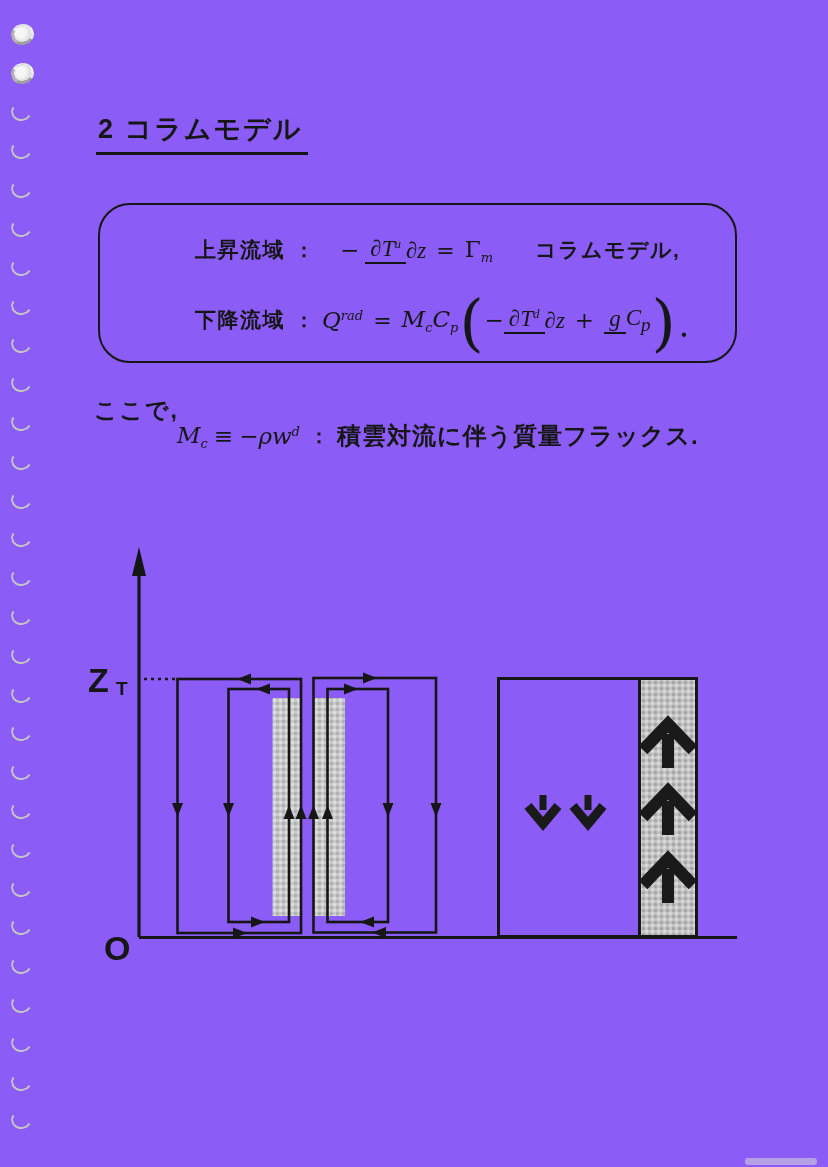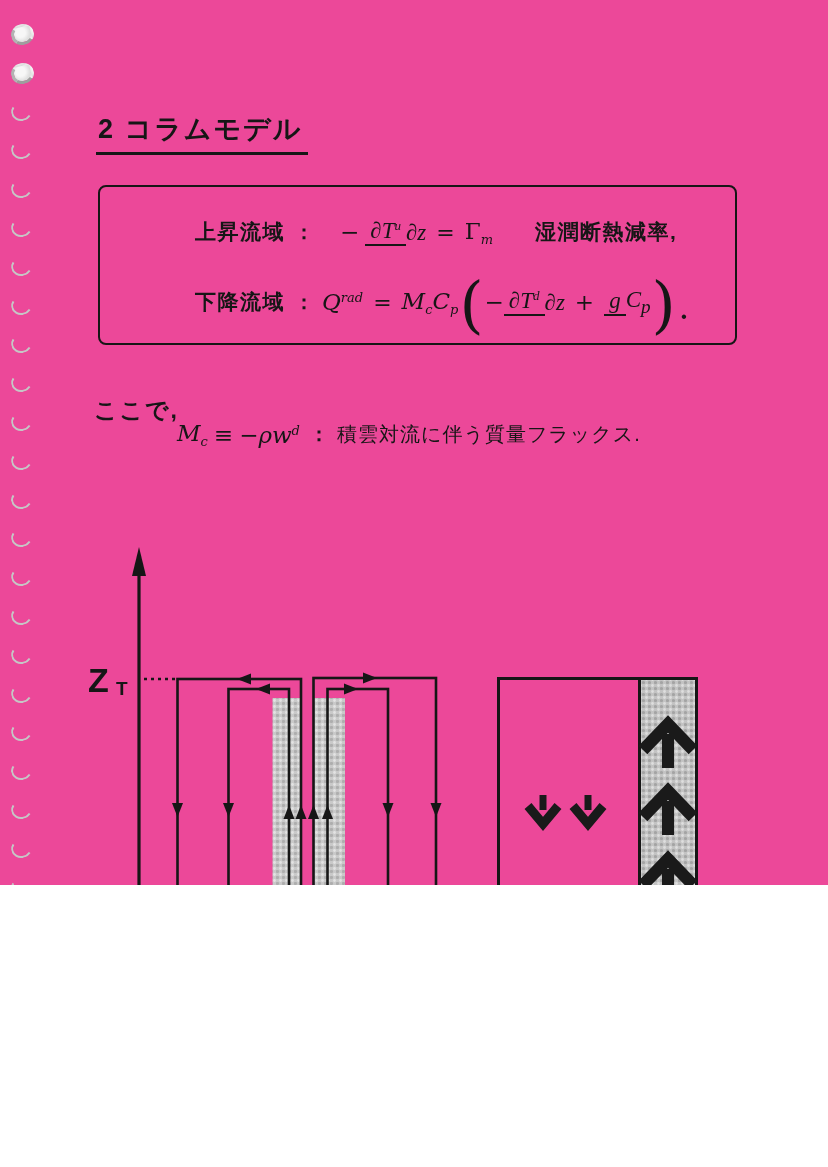--- a/index.html
+++ b/index.html
@@ -1,37 +1,37 @@
 <!DOCTYPE html>
 <html><head>
 <meta charset="utf-8">
 <style>
   html,body{margin:0;padding:0;background:#ffffff;}
   .paper{
-    position:relative;width:828px;height:885px;background:#ec4899;
+    position:relative;width:828px;height:1167px;background:#8b5cf6;
     overflow:hidden;font-family:"Liberation Sans",sans-serif;color:#161616;
   }
   
   .hole{
     position:absolute;left:11px;width:17px;height:15px;border-radius:50%;
     border:2.5px solid #c6c6c6;border-top-color:transparent;border-right-color:transparent;
     transform:rotate(-14deg);
   }
   .hole.dark{
     border-width:3.5px;
     border-color:transparent transparent #9e9e9e #b2b2b2;
     background:radial-gradient(circle at 42% 35%, #f7f7f7 35%, #dcdcdc 70%, #ffffff 100%);
   }
   .title{
     position:absolute;left:96px;top:111px;font-size:27px;font-weight:bold;
     letter-spacing:2px;border-bottom:3px solid #161616;padding:0 6px 5px 2px;white-space:nowrap;
   }
   .eqbox{
-    position:absolute;left:98px;top:185px;width:639px;height:160px;box-sizing:border-box;
-    border:2.5px solid #161616;border-radius:8px;padding:10px 4px 0 95px;
+    position:absolute;left:98px;top:203px;width:639px;height:160px;box-sizing:border-box;
+    border:2.5px solid #161616;border-radius:32px;padding:10px 4px 0 95px;
     display:flex;flex-direction:column;
   }
   .eqline{display:flex;align-items:center;height:70px;white-space:nowrap;}
   .jp{font-weight:bold;font-size:21px;letter-spacing:1.5px;}
   .colon{font-weight:bold;font-size:20px;margin:0 8px 0 9px;}
   .math{font-family:"DejaVu Serif",serif;font-style:italic;font-size:23px;}
   .mathup{font-family:"DejaVu Serif",serif;font-style:normal;font-size:23px;}
   .math sup,.mathup sup,.frac sup{font-size:13px;font-style:italic;vertical-align:8px;letter-spacing:0;}
   .math sub,.mathup sub{font-size:13px;font-style:italic;vertical-align:-5px;}
   .frac{display:inline-flex;flex-direction:row;align-items:center;
@@ -40,21 +40,21 @@
   .frac .den{padding-top:1px;}
   .bigp{font-family:"DejaVu Serif",serif;font-style:normal;font-size:62px;font-weight:300;
         display:inline-block;line-height:0;position:relative;top:3px;margin:0 1px;}
   .eqperiod{font-family:"DejaVu Serif",serif;font-size:24px;font-weight:bold;
             align-self:flex-end;margin:0 0 12px 3px;}
   .m6{margin-left:6px;} .m10{margin-left:10px;}
   .m18{margin-left:18px;} .m24{} .note{margin-left:42px;}
   .eq{margin:0 10px;font-family:"DejaVu Serif",serif;font-size:22px;}
   .kokode{position:absolute;left:94px;top:395px;font-size:23px;font-weight:bold;letter-spacing:2px;}
   .mcline{position:absolute;left:177px;top:420px;display:flex;align-items:center;white-space:nowrap;}
-  .mcline .jpdesc{font-weight:normal;font-size:20px;letter-spacing:1px;}
+  .mcline .jpdesc{font-weight:bold;font-size:24px;letter-spacing:1px;}
   .diagram{position:absolute;left:0;top:540px;}
   .smudge{position:absolute;left:745px;top:1158px;width:72px;height:7px;
           background:#d9d9d9;opacity:.55;border-radius:3px;}
 </style>
 </head>
 <body>
 
 <div class="paper">
 
   <div class="title">2 コラムモデル</div>
@@ -63,21 +63,21 @@
     <div class="eqline">
       <span class="jp">上昇流域</span>
       <span class="colon">：</span>
       <span class="mathup m18">−</span>
       <span class="frac m6">
         <span class="num"><span>∂T</span><sup>u</sup></span>
         <span class="den">∂z</span>
       </span>
       <span class="eq">=</span>
       <span class="mathup"><span>Γ</span><sub>m</sub></span>
-      <span class="jp note">湿潤断熱減率,</span>
+      <span class="jp note">コラムモデル,</span>
     </div>
     <div class="eqline">
       <span class="jp">下降流域</span>
       <span class="colon">：</span>
       <span class="math m24"><span>Q</span><sup>rad</sup></span>
       <span class="eq">=</span>
       <span class="math"><span>M</span><sub>c</sub></span>
       <span class="math"><span>C</span><sub>p</sub></span>
       <span class="bigp">(</span>
       <span class="mathup">−</span>

